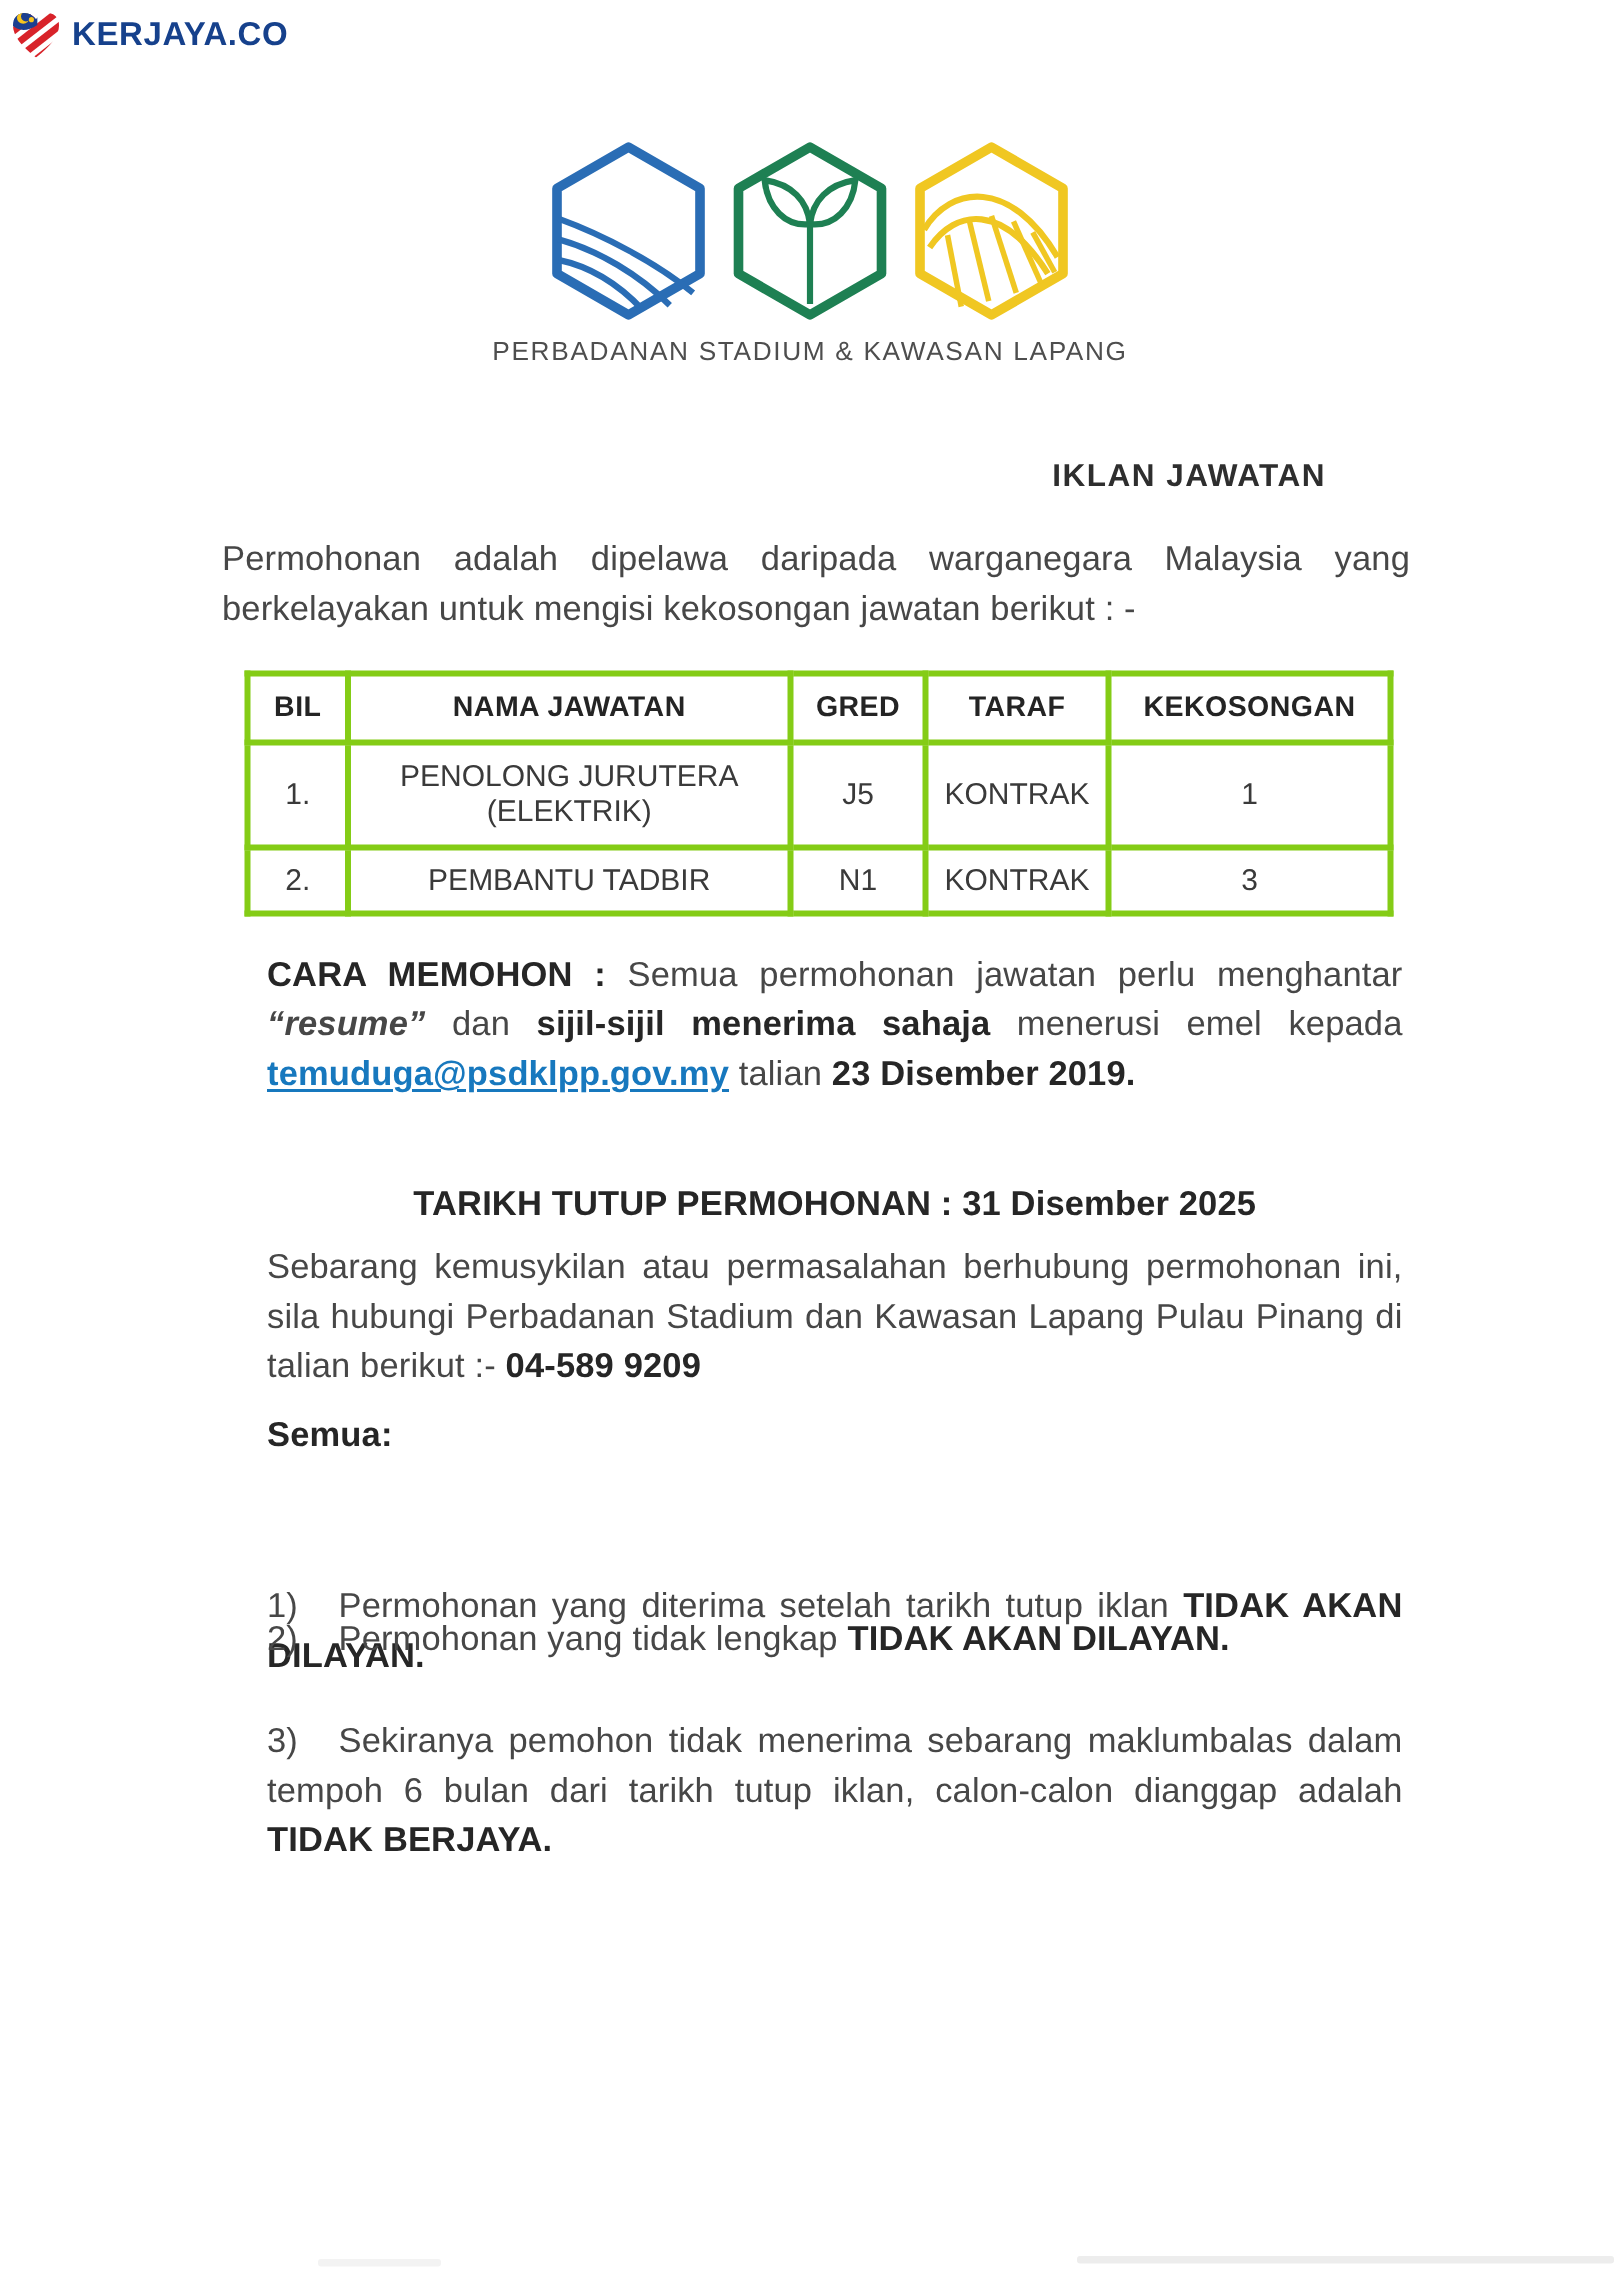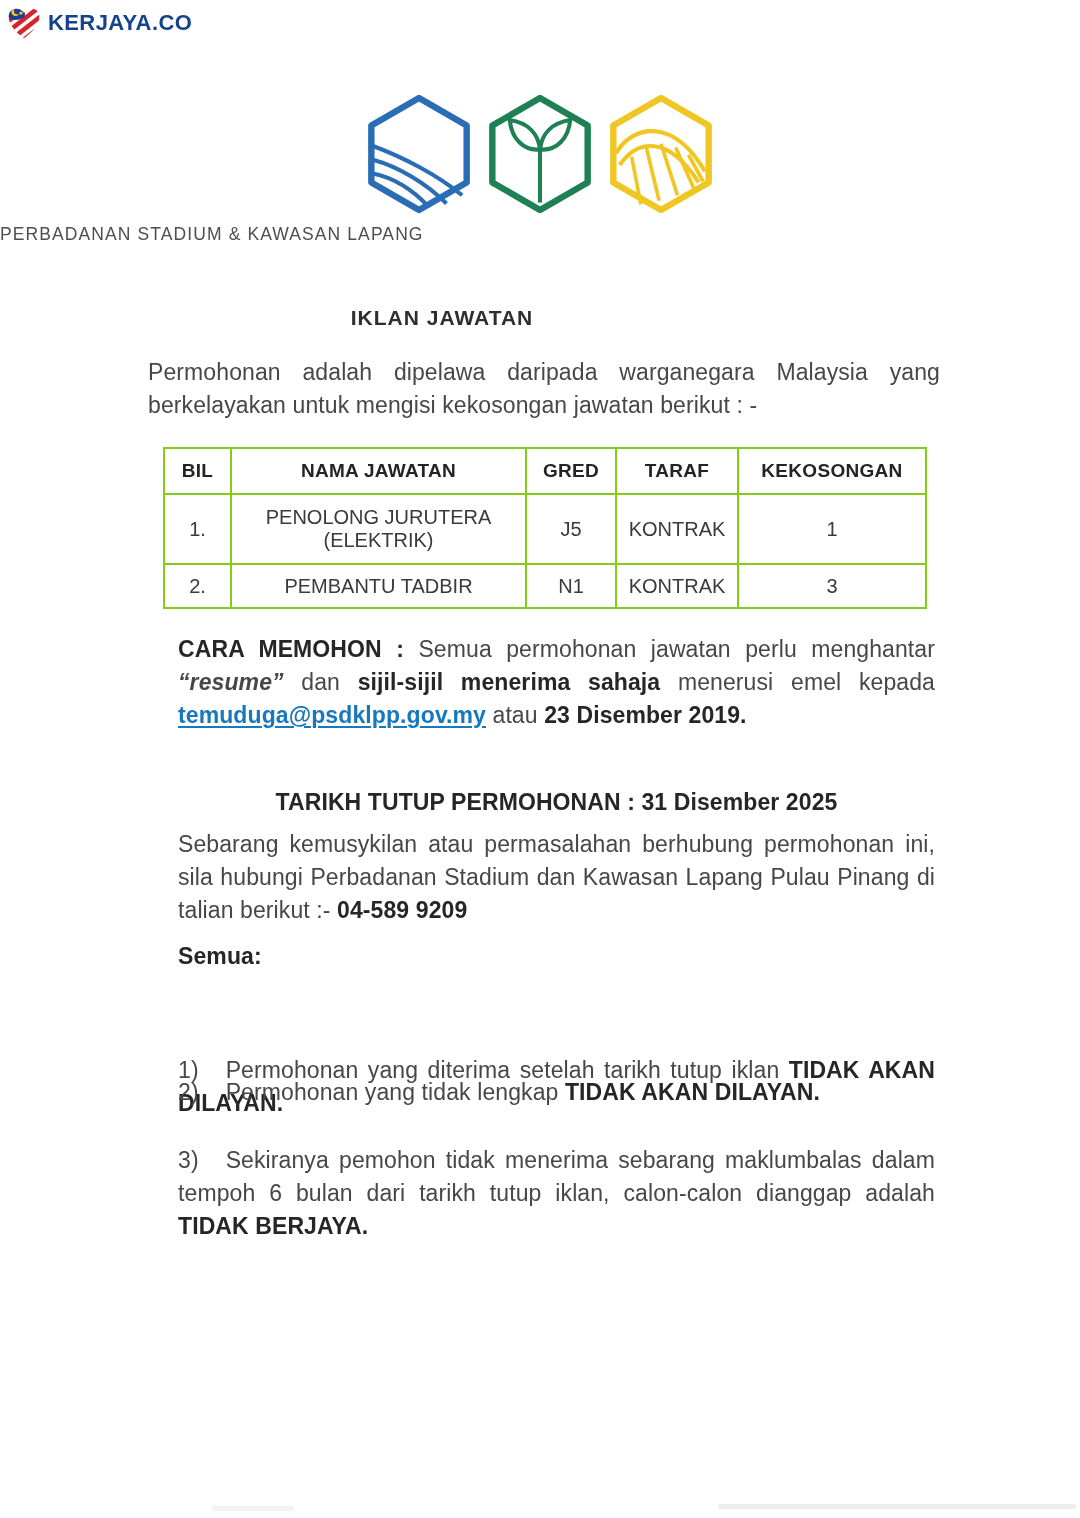--- a/index.html
+++ b/index.html
@@ -33,21 +33,21 @@
     color: #16418c;
     text-align: right;
   }
 
   
   .org-block {
     position: absolute;
     top: 92px;
     left: 0;
     width: 1080px;
-    text-align: left;
+    text-align: center;
   }
   .hex-row {
     display: flex;
     justify-content: center;
     gap: 11px;
   }
   .hex-row svg { display: block; }
   .org-line1 {
     margin-top: 8px;
     font-size: 17.5px;
@@ -61,21 +61,21 @@
     padding-left: 17px; 
     color: #4e4e4e;
   }
 
   
   .doc-title {
     position: absolute;
     top: 306px;
     left: 0;
     width: 884px;
-    text-align: center;
+    text-align: right;
     font-size: 21px;
     font-weight: bold;
     letter-spacing: 1px;
     color: #2e2e2e;
   }
 
   .para {
     position: absolute;
     font-size: 23px;
     line-height: 1.43;
@@ -92,21 +92,21 @@
     position: absolute;
     top: 447px;
     left: 163px;
     width: 762px;
     border-collapse: collapse;
     table-layout: fixed;
     font-size: 20px;
     color: #3a3a3a;
   }
   .jobs-table th, .jobs-table td {
-    border: 2px solid #84cc16;
+    border: 4px solid #84cc16;
     text-align: center;
     vertical-align: middle;
     padding: 4px 8px;
   }
   .jobs-table th {
     font-size: 19px;
     font-weight: bold;
     color: #242424;
     height: 46px;
     letter-spacing: 0.3px;
@@ -257,21 +257,21 @@
       <tr class="row-short">
         <td>2.</td>
         <td>PEMBANTU TADBIR</td>
         <td>N1</td>
         <td>KONTRAK</td>
         <td>3</td>
       </tr>
     </tbody>
   </table>
 
-  <p class="para cara"><b>CARA MEMOHON</b><b> : </b><span>Semua permohonan jawatan perlu menghantar </span><span class="resume">“resume”</span><span> dan </span><b>sijil-sijil menerima sahaja</b><span> menerusi emel kepada </span><a href="#" class="email-link">temuduga@psdklpp.gov.my</a><span> atau </span><b>23 Disember 2019.</b></p>
+  <p class="para cara"><b>CARA MEMOHON</b><b> : </b><span>Semua permohonan jawatan perlu menghantar </span><span class="resume">“resume”</span><span> dan </span><b>sijil-sijil menerima sahaja</b><span> menerusi emel kepada </span><a href="#" class="email-link">temuduga@psdklpp.gov.my</a><span> talian </span><b>23 Disember 2019.</b></p>
 
   <p class="para tarikh">TARIKH TUTUP PERMOHONAN : 31 Disember 2025</p>
 
   <p class="para contact"><span>Sebarang kemusykilan atau permasalahan berhubung permohonan ini, sila hubungi Perbadanan Stadium dan Kawasan Lapang Pulau Pinang di talian berikut :- </span><b>04-589 9209</b></p>
 
   <p class="para nota-heading">Semua:</p>
 
   <p class="para item item1"><span class="num">1)</span><span class="numgap"></span><span>Permohonan yang diterima setelah tarikh tutup iklan </span><b>TIDAK AKAN DILAYAN.</b></p>
 
   <p class="para item item2"><span class="num">2)</span><span class="numgap"></span><span>Permohonan yang tidak lengkap </span><b>TIDAK AKAN DILAYAN.</b></p>

